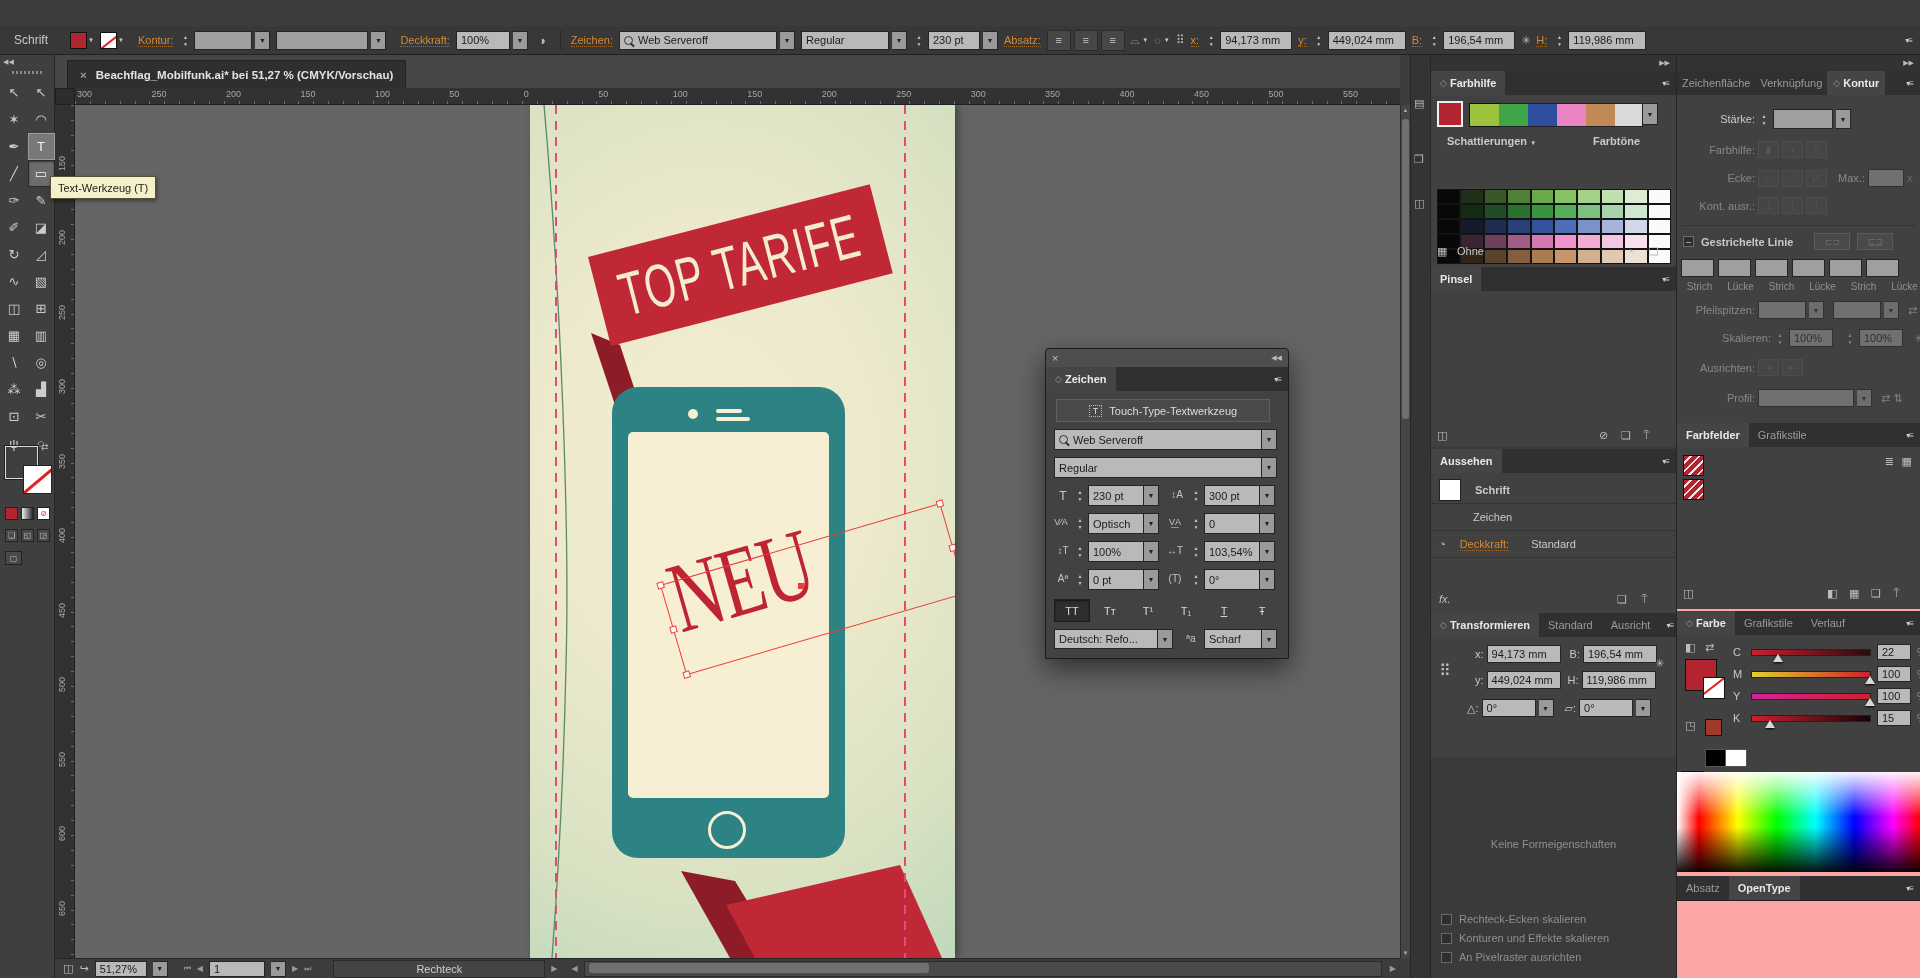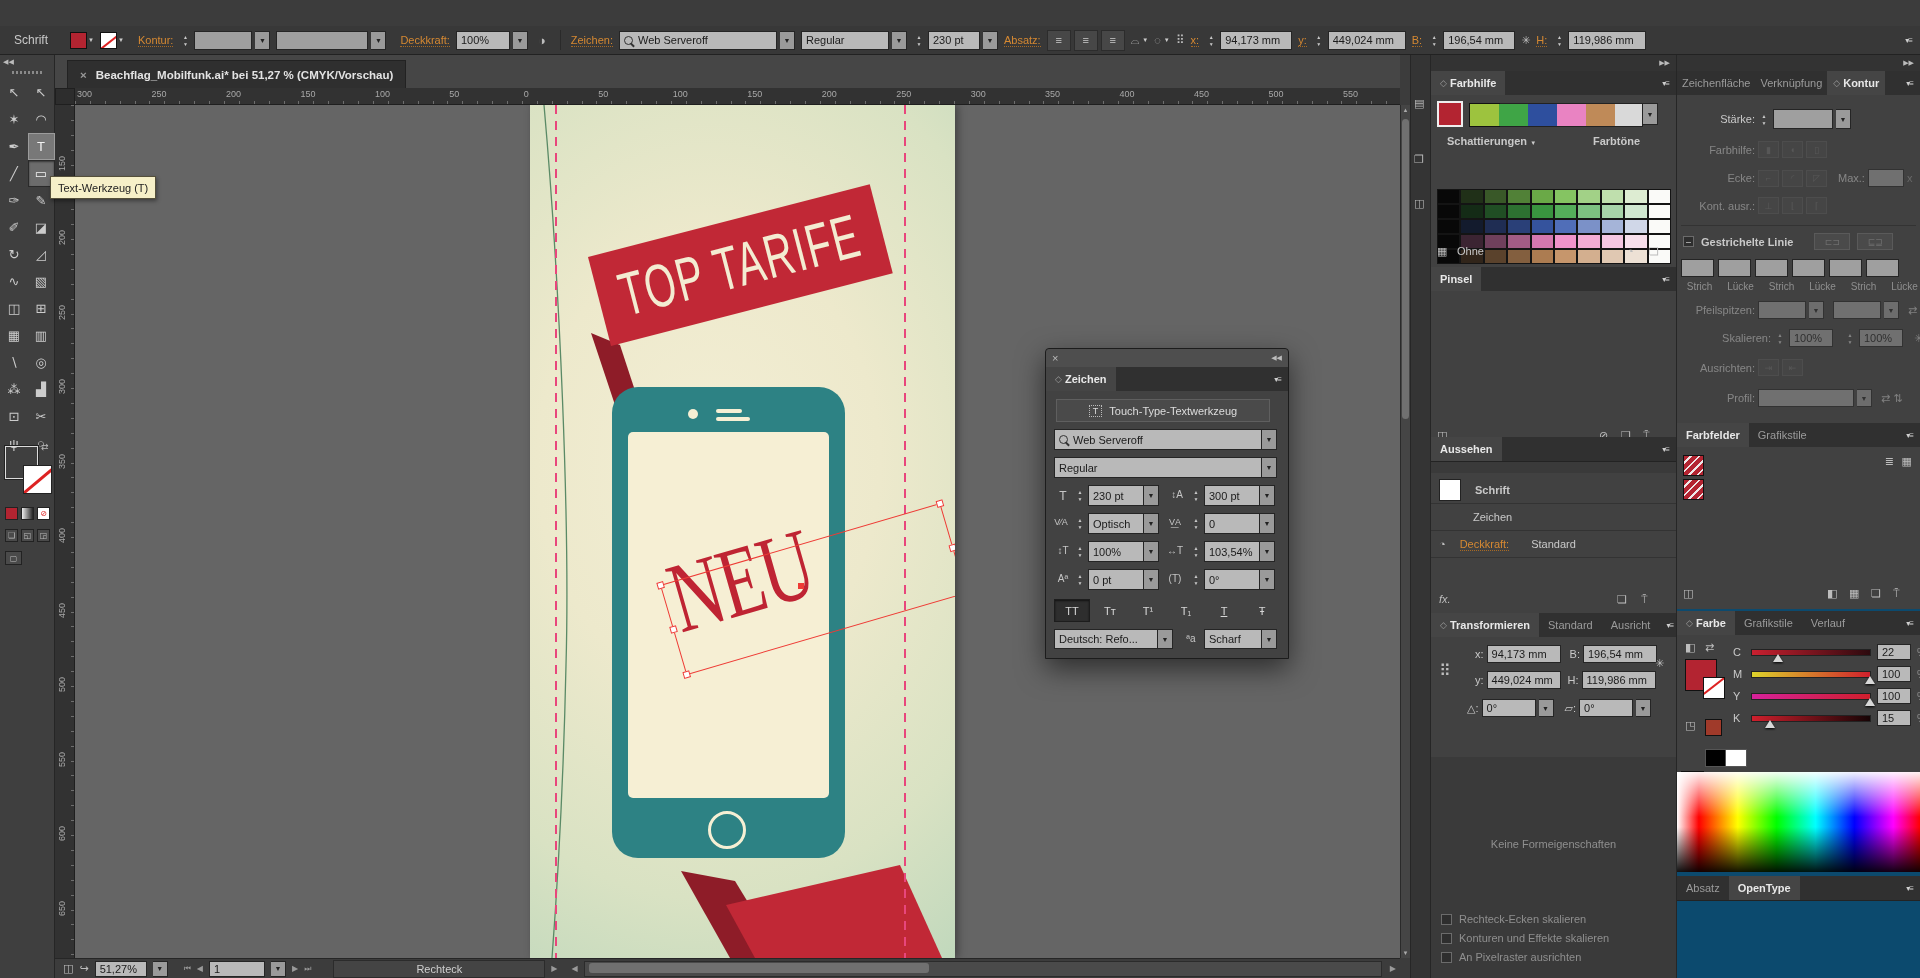--- a/index.html
+++ b/index.html
@@ -104,21 +104,21 @@
   #tooltip{position:absolute;left:50px;top:176px;height:21px;background:#f6f0c8;border:1px solid #55503a;color:#222;
            display:flex;align-items:center;padding:0 7px;font-size:11px;z-index:60;box-shadow:1px 2px 4px rgba(0,0,0,.4)}
   
   #vscroll{position:absolute;left:1400px;top:105px;width:10px;height:853px;background:#454545;border-left:1px solid #2a2a2a;box-sizing:border-box}
   #vthumb{position:absolute;left:1px;top:14px;width:7px;height:300px;background:#707070;border-radius:4px}
   .scr-arrow{color:#aaa;font-size:6px;text-align:center;width:100%;position:absolute}
   #iconstrip{position:absolute;left:1410px;top:55px;width:20px;height:923px;background:#343434;border-left:1px solid #262626}
   #iconstrip .icon{position:absolute;left:3px;font-size:11px;color:#b5b5b5}
   
   #colA{position:absolute;left:1430px;top:55px;width:246px;height:923px;background:#3a3a3a;border-left:1px solid #262626;box-sizing:border-box}
-  #colB{position:absolute;left:1676px;top:55px;width:244px;height:923px;background:#0c4a6e;border-left:1px solid #262626;box-sizing:border-box}
+  #colB{position:absolute;left:1676px;top:55px;width:244px;height:923px;background:#fca5a5;border-left:1px solid #262626;box-sizing:border-box}
   .collapsebar{position:absolute;left:0;right:0;top:0;height:16px;background:#333;border-bottom:1px solid #272727;
                display:flex;justify-content:flex-end;align-items:center;padding-right:6px;font-size:7px;color:#bbb}
   .sectionbg{position:absolute;left:0;right:0;background:#414141}
   .rowflex{position:absolute;display:flex;align-items:center;gap:3px}
   .rlabel{color:#c9c9c9;text-align:right;white-space:nowrap}
   
   #cg-strip{display:flex;background:#d9d9d9;border:1px solid #222;height:22px;width:172px;align-items:stretch}
   .chip{width:29px}
   #cgrid{position:absolute;left:6px;top:94px;width:234px;display:grid;grid-template-columns:repeat(10,1fr)}
   .gcell{height:15px;border:1px solid #141414;box-sizing:border-box}
@@ -497,21 +497,21 @@
       <div id="brushrow">
         <span id="brushline"></span>
         <span style="color:#222">Einfach</span>
       </div>
       <span class="abs icon" style="left:6px;top:138px">◫</span>
       <span class="abs icon" style="left:168px;top:138px">⊘</span>
       <span class="abs icon" style="left:190px;top:138px">❏</span>
       <span class="abs icon" style="left:212px;top:138px">⍑</span>
     </div>
 
-    <div class="tabstrip" style="top:382px">
+    <div class="tabstrip" style="top:394px">
       <div class="ptab on">Aussehen</div>
       <div class="ptab-menu">
           <span class="pmenu">▾≡</span>
         </div>
     </div>
     <div class="sectionbg" style="top:418px;height:140px">
       <div class="ap-row" style="top:4px">
         <span style="width:20px;height:20px;background:#fff;border:1px solid #222;margin-left:8px"></span>
         <span class="lbl" style="margin-left:14px;font-weight:bold">Schrift</span>
       </div>

